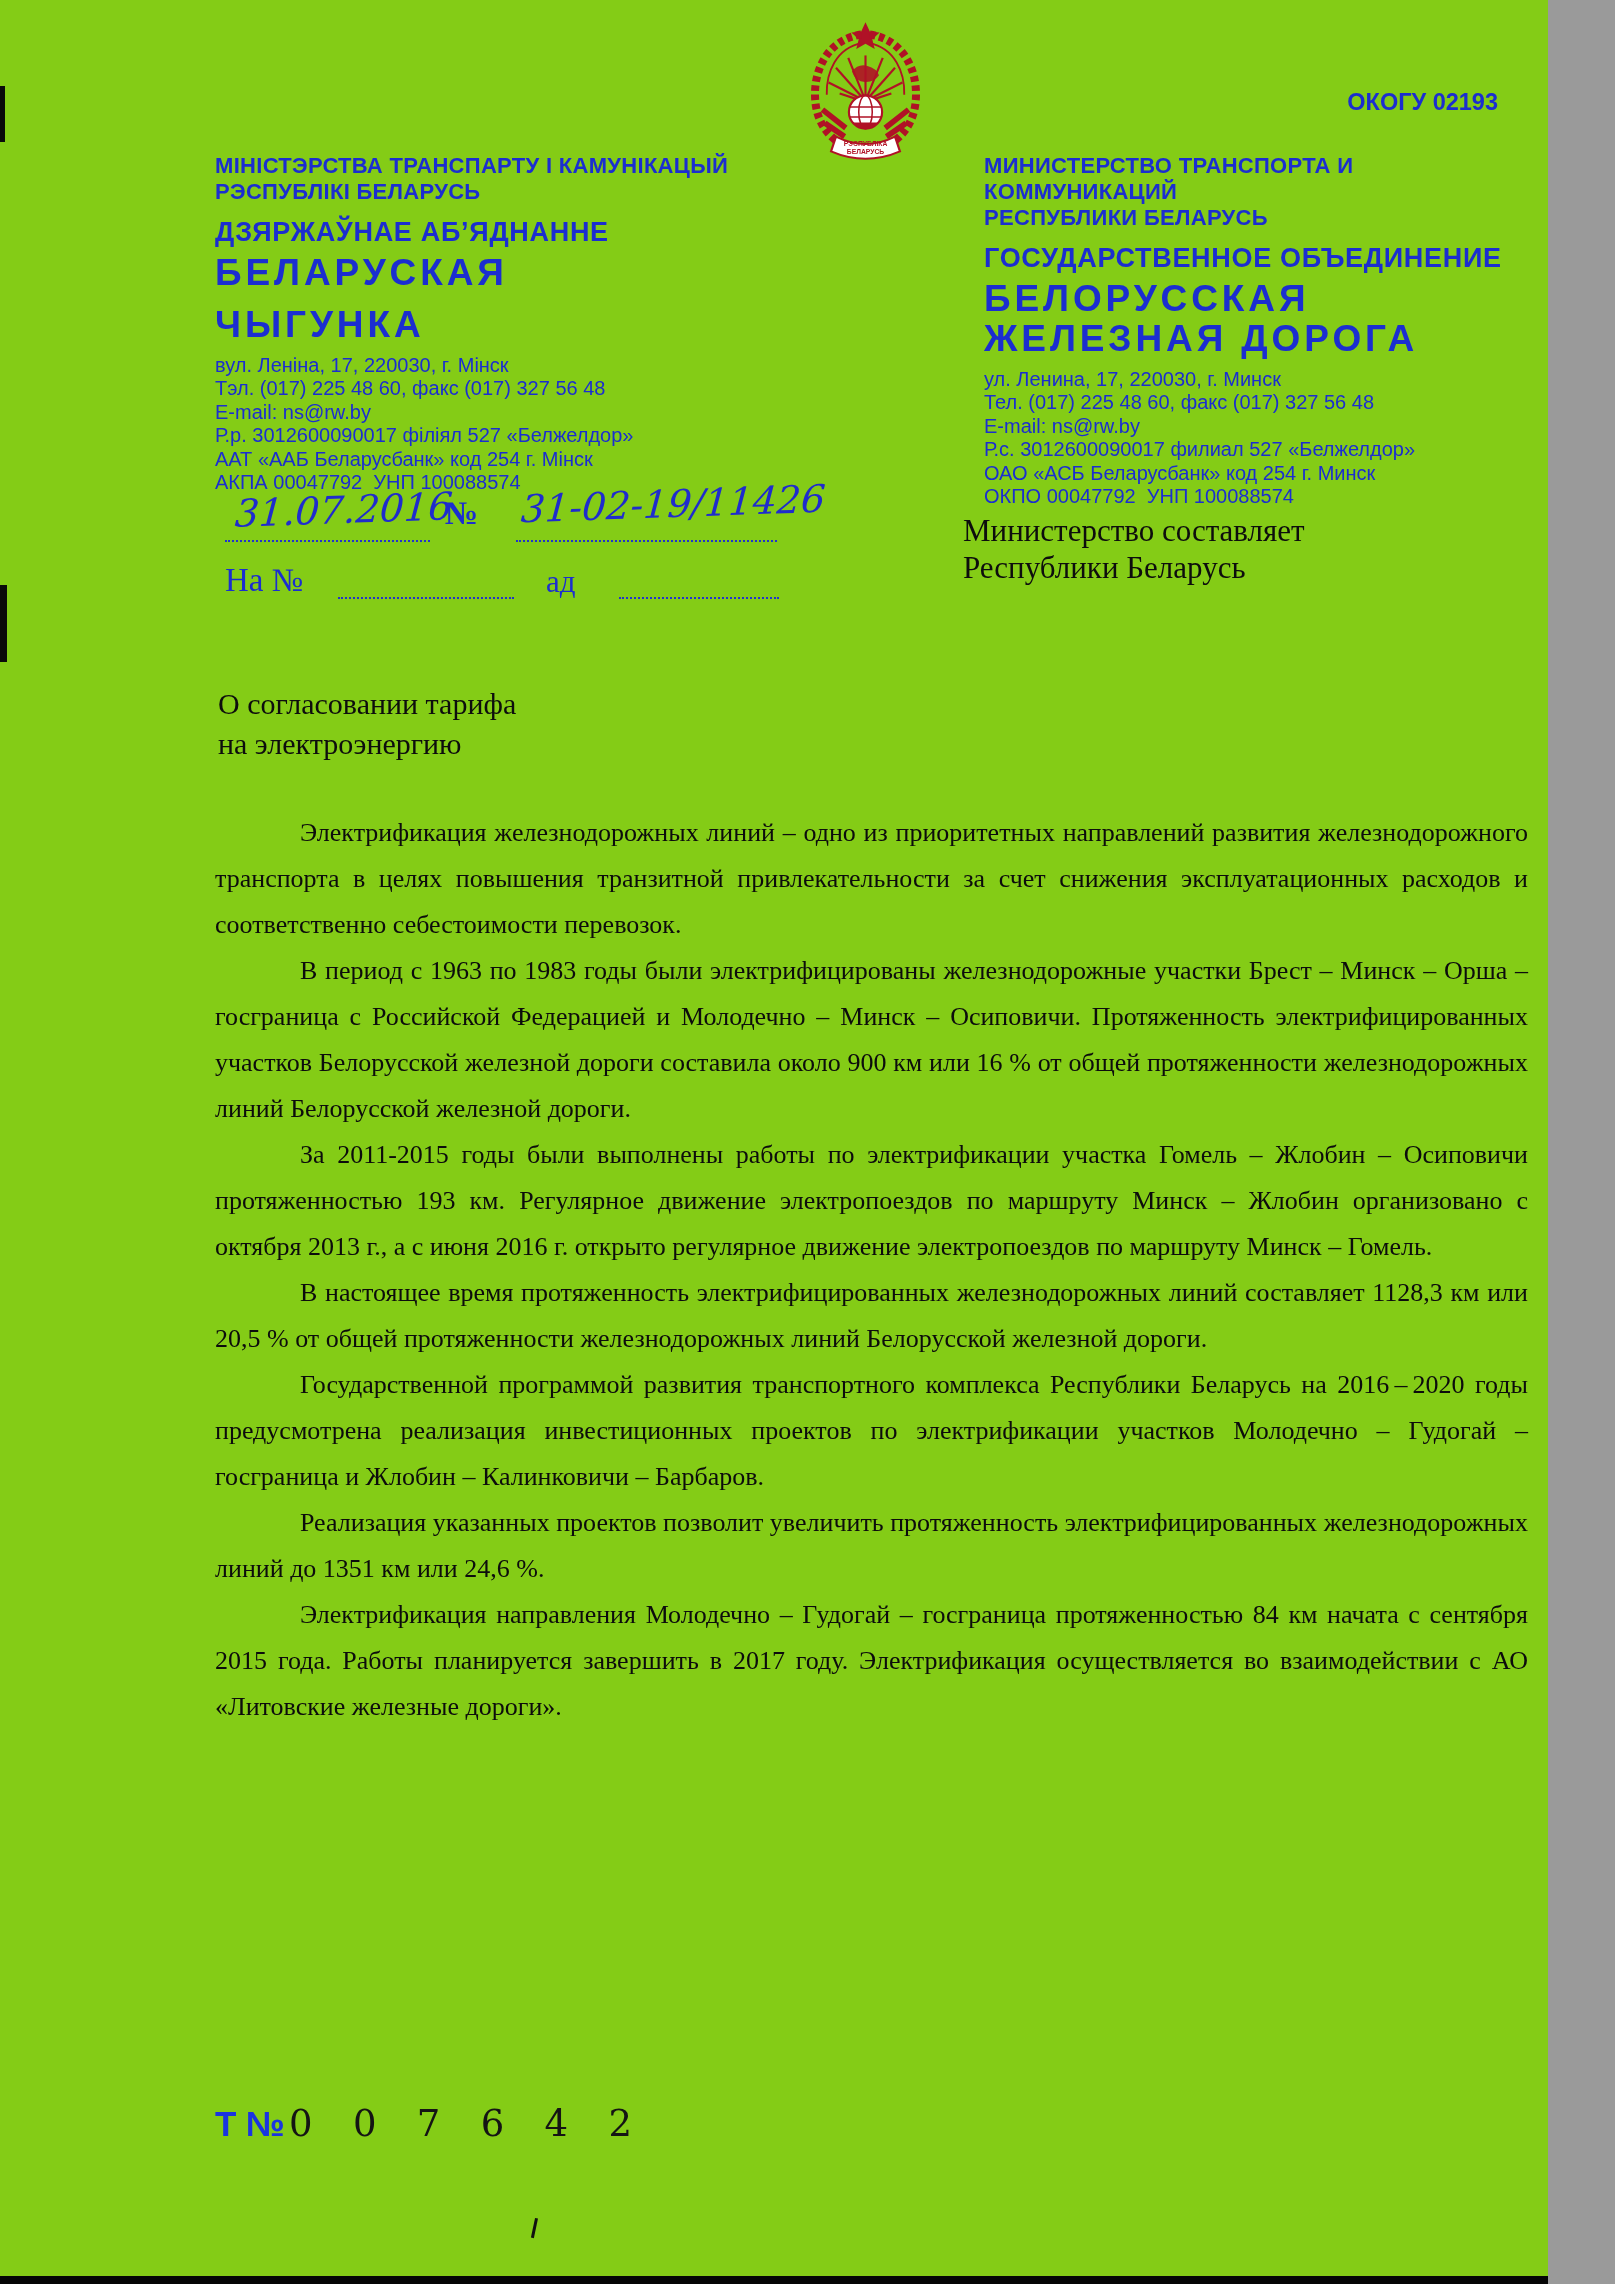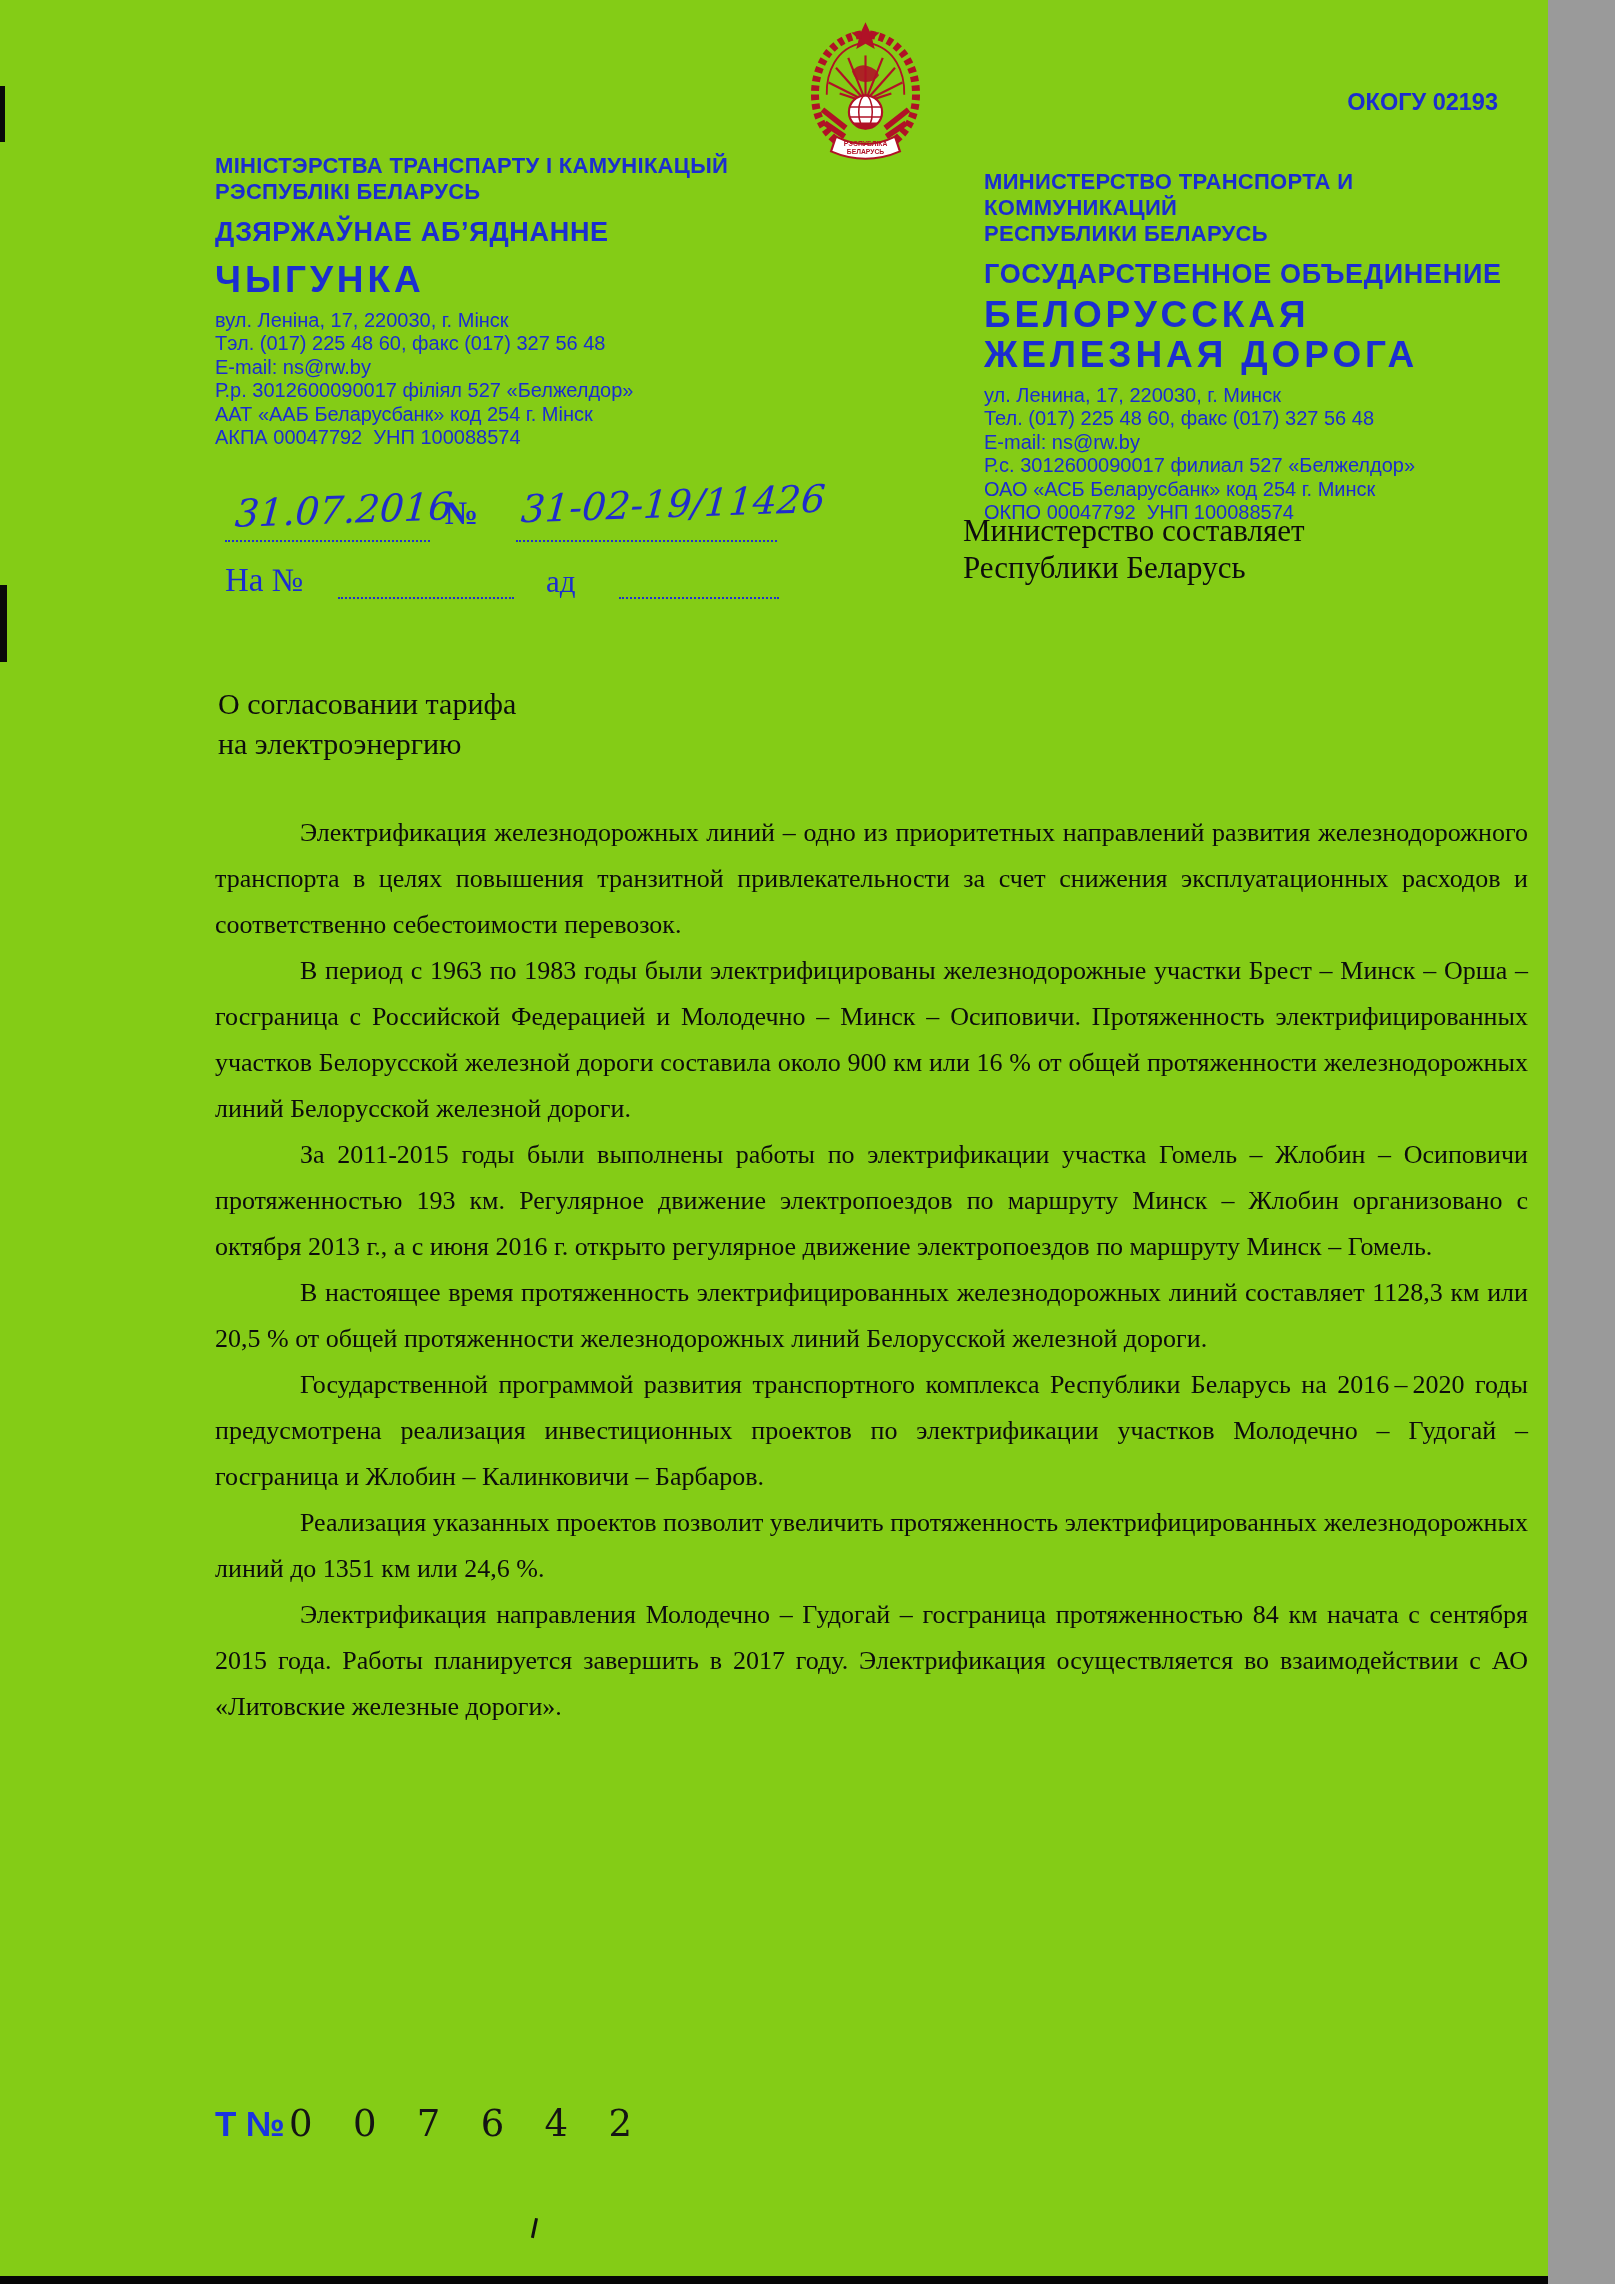--- a/index.html
+++ b/index.html
@@ -4,21 +4,21 @@
 <style>
   html,body{margin:0;padding:0;background:#9a9a9a;}
   .page{position:relative;width:1548px;height:2284px;background:#84cc16;overflow:hidden;
         font-family:"Liberation Serif",serif;color:#101010;}
   
   .okogu{position:absolute;top:89px;right:50px;font-family:"Liberation Sans",sans-serif;
          font-weight:bold;font-size:23.5px;color:#1b2ed0;}
   .emblem{position:absolute;left:804px;top:18px;width:123px;height:145px;}
   .col{position:absolute;text-align:left;color:#1b2ed0;font-family:"Liberation Sans",sans-serif;}
   .col.left{left:215px;top:153px;width:541px;}
-  .col.right{left:984px;top:169px;width:561px;}
+  .col.right{left:984px;top:153px;width:561px;}
   .ministry{font-weight:bold;font-size:22px;line-height:26px;letter-spacing:0.3px;}
   .orgtype{font-weight:bold;font-size:27px;line-height:31px;margin-top:11.7px;letter-spacing:0.7px;}
   .orgname{font-weight:bold;font-size:37px;line-height:40px;letter-spacing:3.9px;margin-top:5.2px;}
   .addr{font-size:20px;line-height:23.5px;margin-top:9px;}
   .addr div{white-space:nowrap;}
   
   .hw{position:absolute;font-family:"DejaVu Serif",serif;font-style:italic;color:#1f2ccd;
       transform:rotate(-2deg) skewX(-6deg);white-space:nowrap;}
   .hw-date{left:235px;top:488px;font-size:38px;}
   .hw-num{left:521px;top:482px;font-size:38px;}
@@ -87,20 +87,21 @@
       <path d="M52 190 Q100 214 148 190 L156 214 Q100 238 44 214 Z" fill="#fff" stroke-width="3.5"></path>
     </g>
     <text x="100" y="205" text-anchor="middle" font-family="Liberation Sans, sans-serif" font-size="11" font-weight="bold" fill="#b01226">РЭСПУБЛІКА</text>
     <text x="100" y="219" text-anchor="middle" font-family="Liberation Sans, sans-serif" font-size="11" font-weight="bold" fill="#b01226">БЕЛАРУСЬ</text>
   </svg>
 
   <div class="col left">
     <div class="ministry">МІНІСТЭРСТВА ТРАНСПАРТУ І КАМУНІКАЦЫЙ</div>
     <div class="ministry">РЭСПУБЛІКІ БЕЛАРУСЬ</div>
     <div class="orgtype">ДЗЯРЖАЎНАЕ АБ’ЯДНАННЕ</div>
+    <div class="orgname">БЕЛАРУСКАЯ</div>
     <div class="orgname" style="margin-top:12px;">ЧЫГУНКА</div>
     <div class="addr">
       <div>вул. Леніна, 17, 220030, г. Мінск</div>
       <div>Тэл. (017) 225 48 60, факс (017) 327 56 48</div>
       <div>E-mail: ns@rw.by</div>
       <div>Р.р. 3012600090017 філіял 527 «Белжелдор»</div>
       <div>ААТ «ААБ Беларусбанк» код 254 г. Мінск</div>
       <div>АКПА 00047792&nbsp; УНП 100088574</div>
     </div>
   </div>

